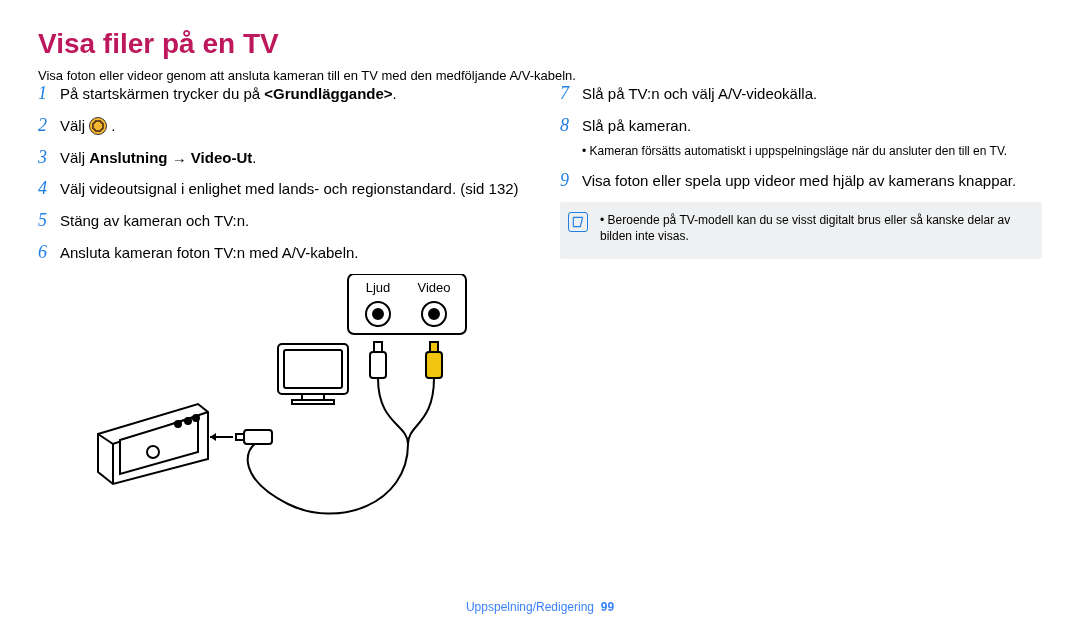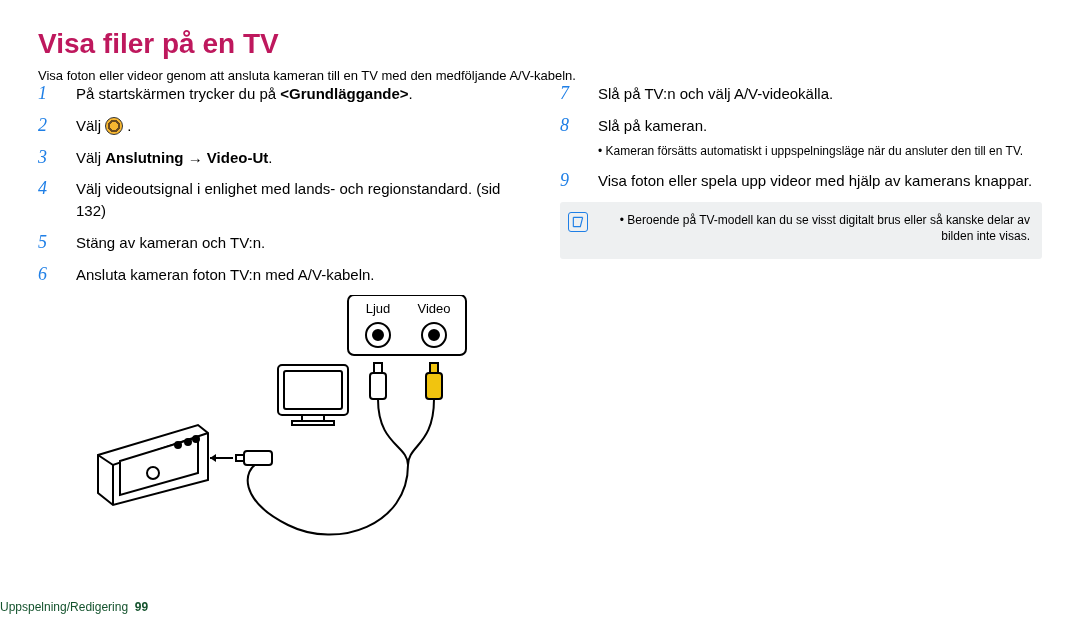--- a/index.html
+++ b/index.html
@@ -44,21 +44,21 @@
   .num {
     flex: 0 0 22px;
     color: #1f7fe6;
     font-style: italic;
     font-family: Georgia, 'Times New Roman', serif;
     font-size: 18px;
     font-weight: 400;
     line-height: 1.2;
     padding-top: 0;
   }
-  .step-body { flex: 1; margin-left: 16px; }
+  .step-body { flex: 1; }
   .step-body .sub {
     font-size: 12px;
     margin-top: 6px;
   }
   .step-body .sub::before {
     content: "• ";
   }
   .notebox {
     background: #eef0f1;
     border-radius: 3px;
@@ -76,44 +76,44 @@
     height: 20px;
     border: 1.5px solid #1f7fe6;
     border-radius: 3px;
     display: flex;
     align-items: center;
     justify-content: center;
   }
   .notebox .note-icon svg { stroke: #1f7fe6; fill: none; stroke-width: 2; }
   .notebox ul { list-style: none; }
   .notebox li::before { content: "• "; }
-  .notebox li { margin-bottom: 4px; text-align: right; }
+  .notebox li { margin-bottom: 4px; }
   .gear-icon {
     display: inline-block;
     vertical-align: middle;
     width: 18px;
     height: 18px;
     border-radius: 50%;
     background: radial-gradient(circle, #f7b731 0 35%, #6b4b1e 36% 55%, #f7b731 56% 100%);
     border: 1px solid #333;
     position: relative;
     top: -1px;
   }
   .diagram {
     margin-top: 10px;
     margin-left: 40px;
   }
   .footer {
     position: absolute;
     bottom: 16px;
     left: 0;
     width: 100%;
-    text-align: left;
+    text-align: center;
     font-size: 12px;
-    color: #14532d;
+    color: #3b82f6;
   }
   strong { font-weight: 700; }
 </style>
 </head>
 <body>
 
 <h1>Visa filer på en TV</h1>
 <p class="intro">Visa foton eller videor genom att ansluta kameran till en TV med den medföljande A/V-kabeln.</p>
 
 <div class="columns">

